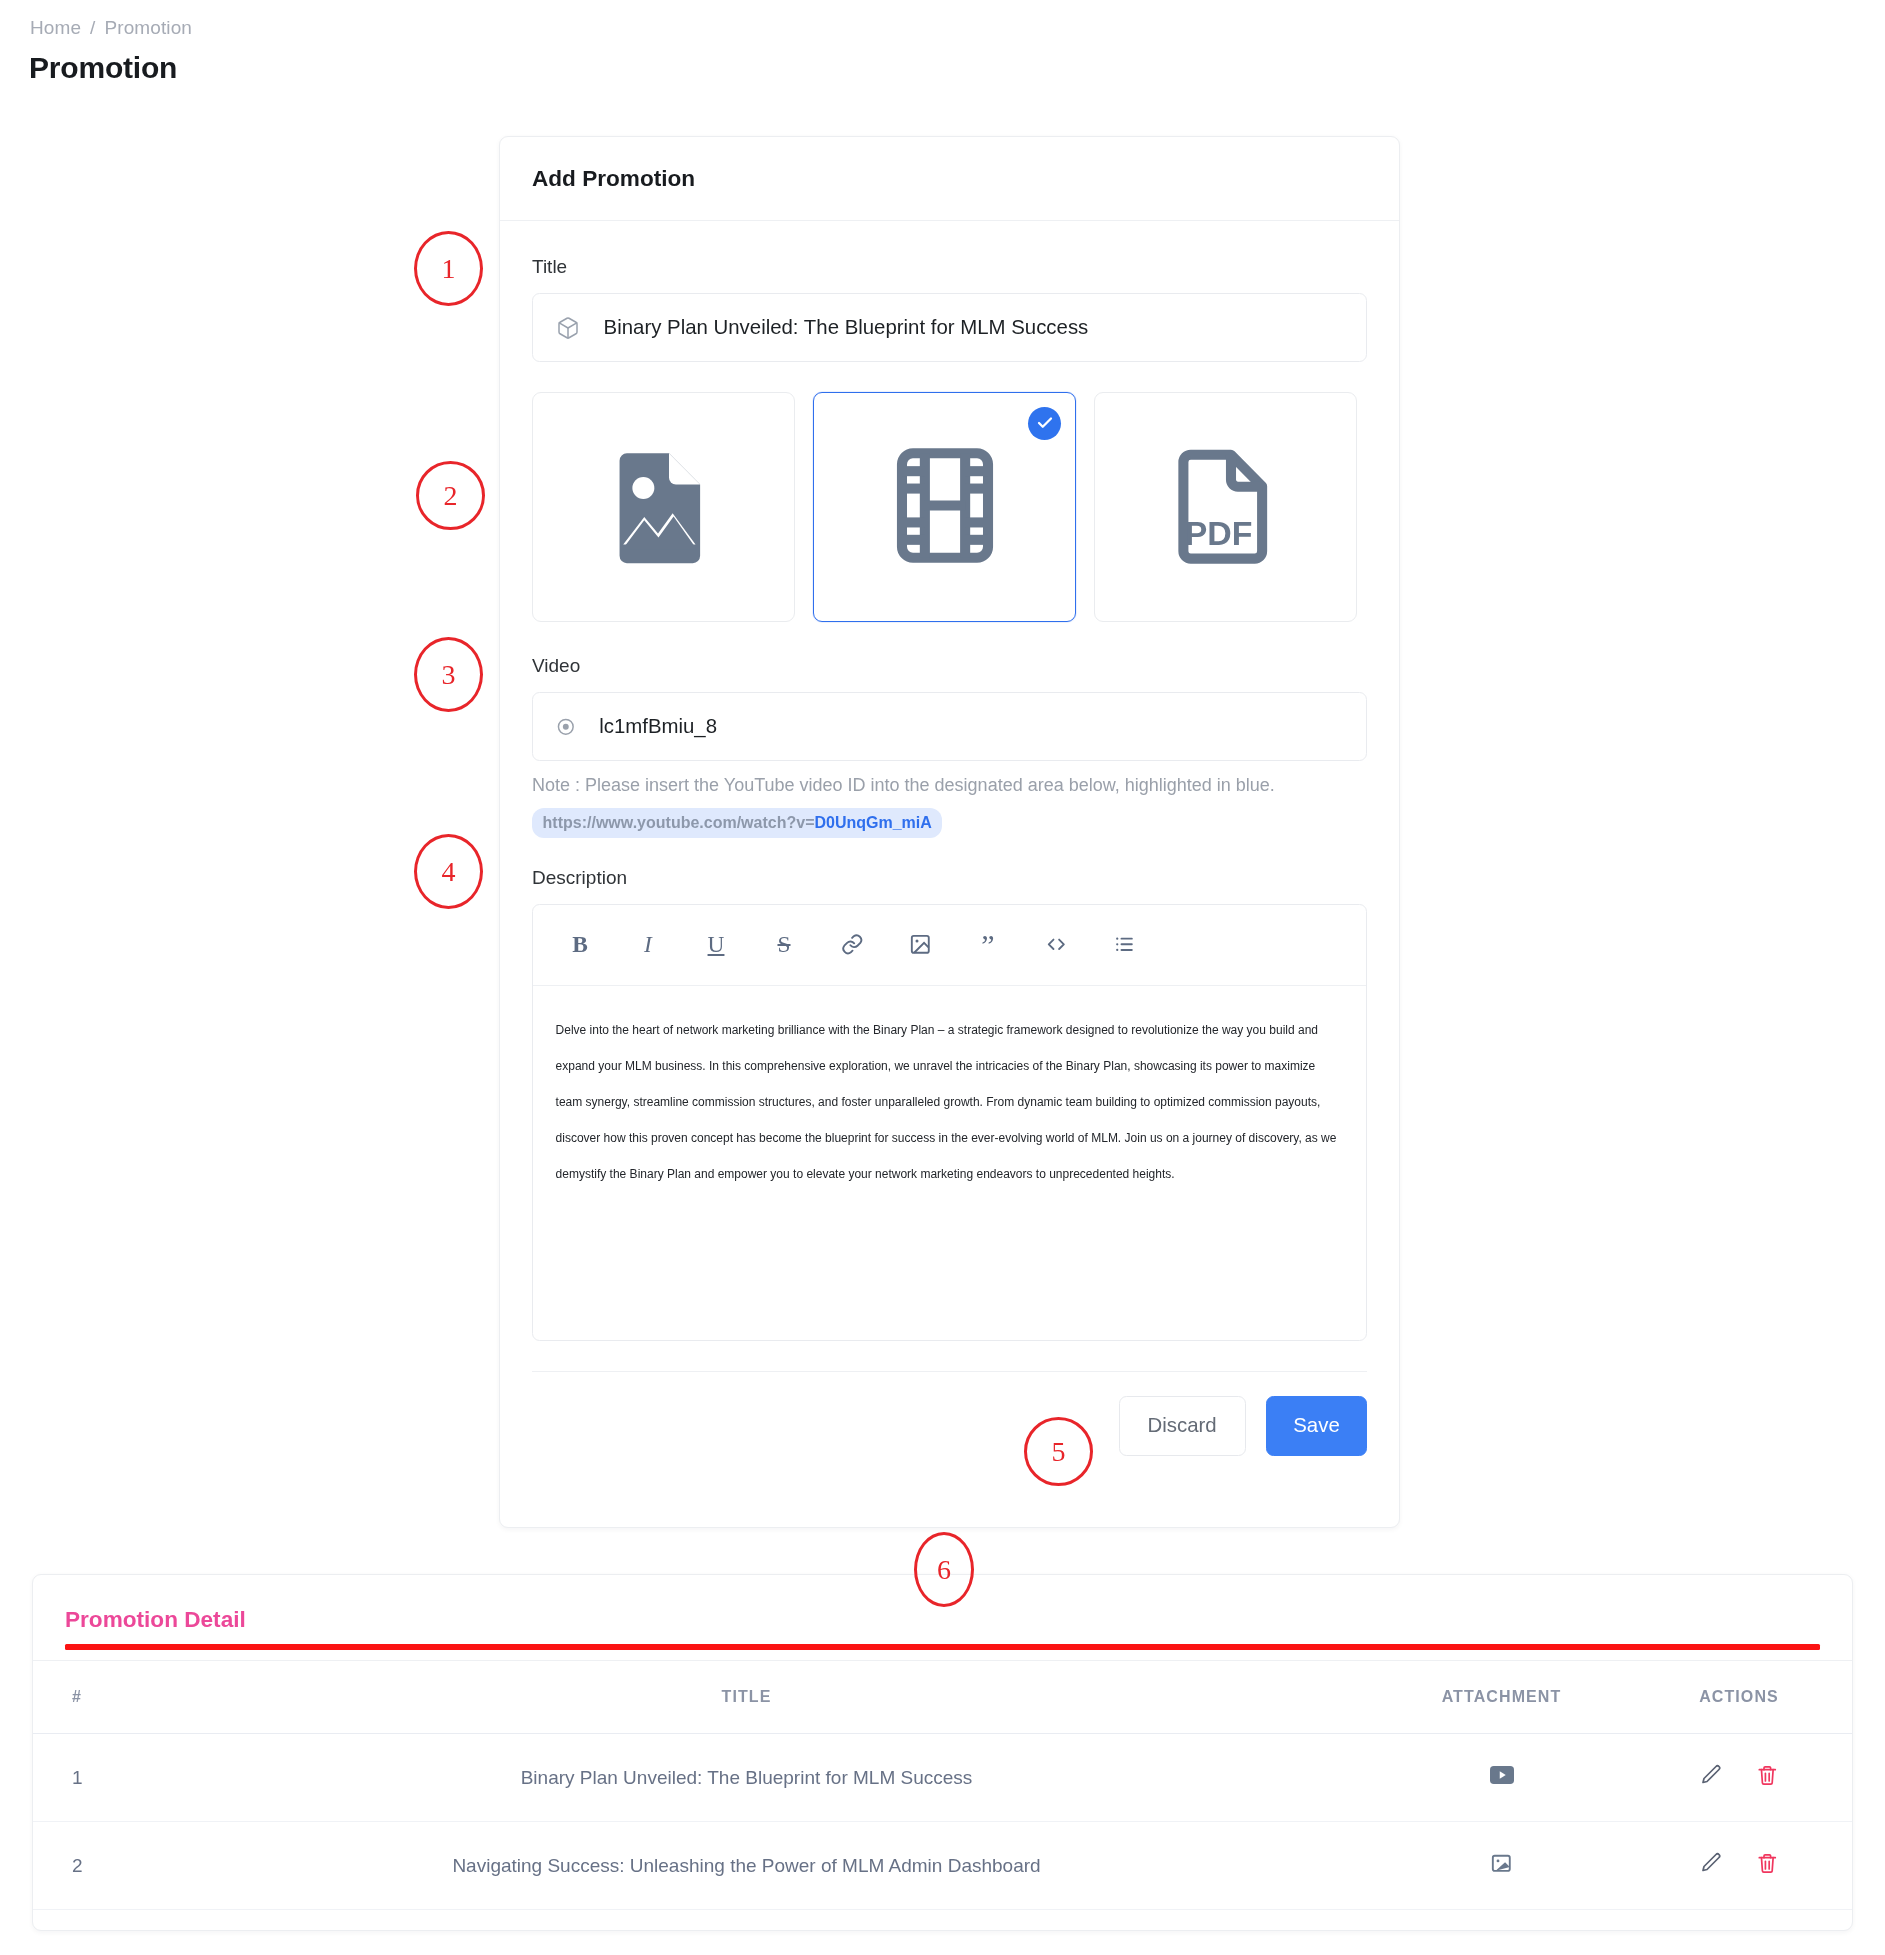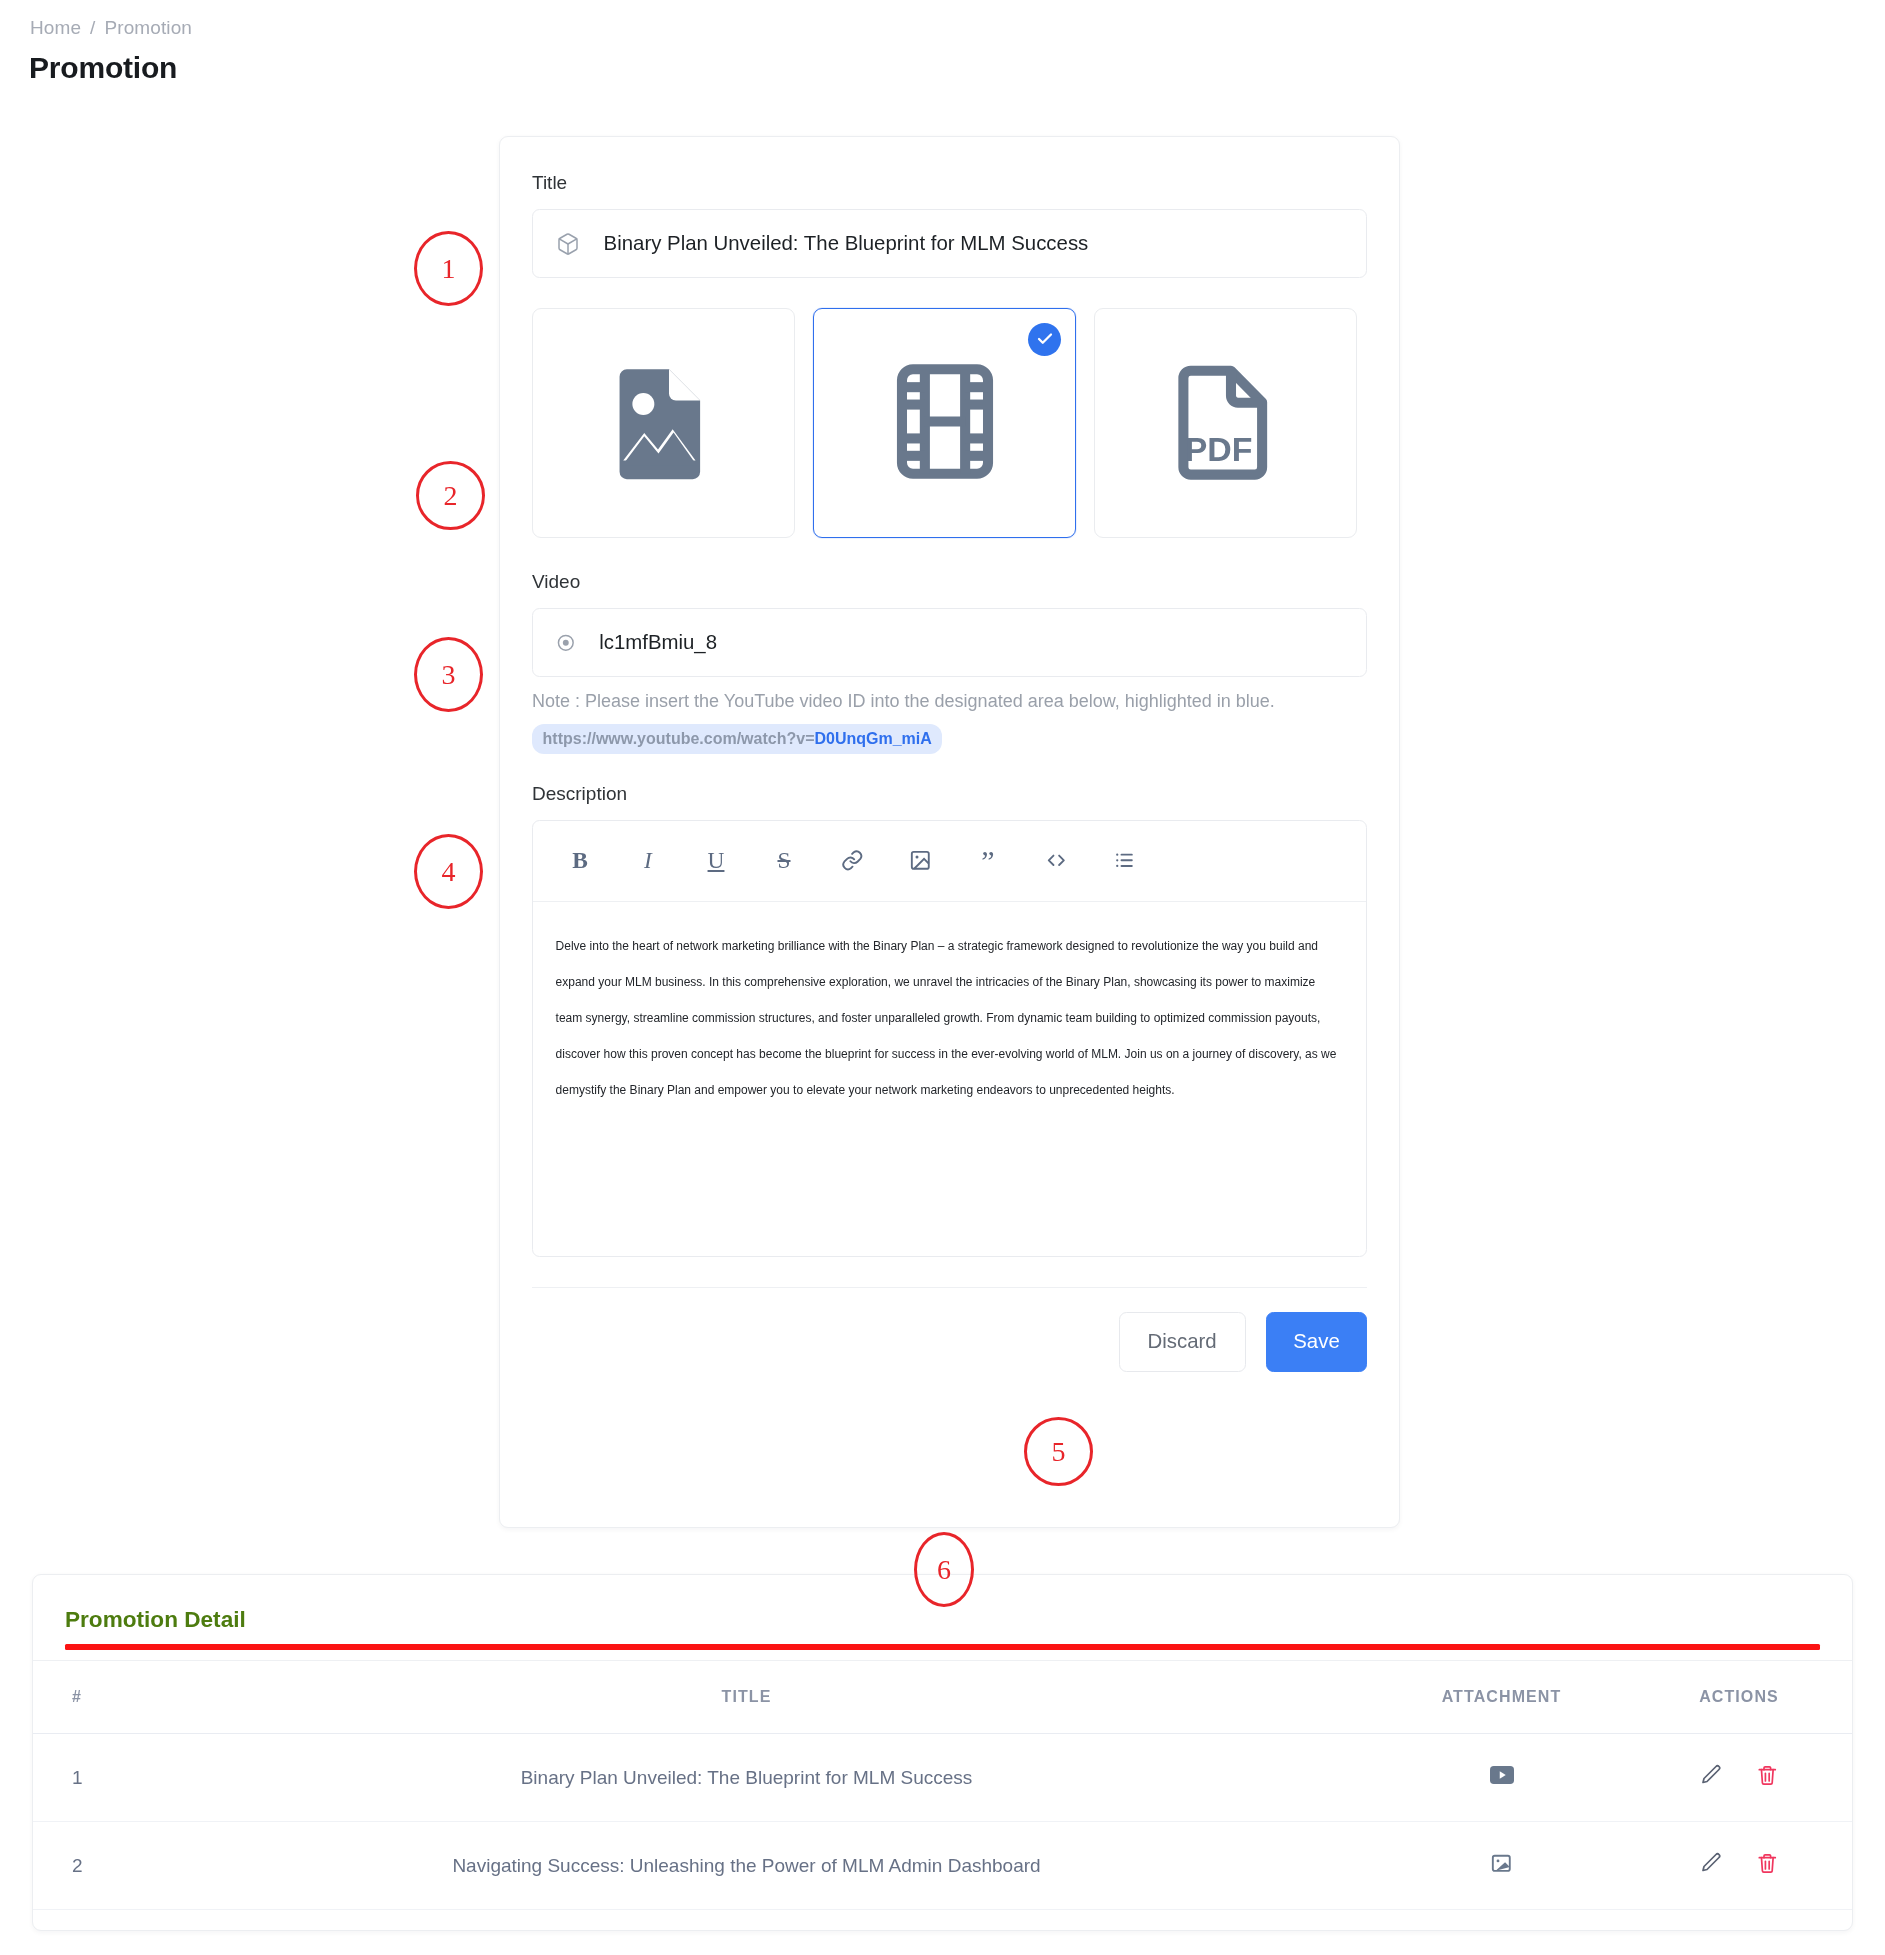--- a/index.html
+++ b/index.html
@@ -159,21 +159,21 @@
     width: 1821px; height: 357px;
     background: #fff;
     border: 0.8px solid #eceef1;
     border-radius: 9px;
     box-shadow: 0 1.5px 5.3px rgba(20,25,40,.045);
     overflow: hidden;
   }
   .detail-head {
     padding: 32px 32px 0 32px;
   }
-  .detail-title { font-size: 22.6px; font-weight: 700; color: #4d7c0f; }
+  .detail-title { font-size: 22.6px; font-weight: 700; color: #ec4899; }
   .red-underline {
     margin-top: 10.6px;
     height: 6px; background: #fb1313; border-radius: 1.5px;
   }
   .detail-head-wrap { border-bottom: 0.8px solid #eef0f3; padding-bottom: 10.6px; }
 
   table.detail-table { width: 100%; border-collapse: collapse; }
   table.detail-table th {
     font-size: 16px; font-weight: 700; color: #8b93a5;
     letter-spacing: 1.1px;
@@ -218,20 +218,23 @@
   </div>
   <div class="marker" style="left:1024px;top:1417px;width:69px;height:69px;border-radius:50%;">
     <span>5</span>
   </div>
   <div class="marker" style="left:914px;top:1532px;width:60px;height:75px;border-radius:50%;">
     <span>6</span>
   </div>
 
   <div class="card">
 
+    <div class="card-head">
+      <div class="card-head-title">Add Promotion</div>
+    </div>
 
     <div class="card-body">
 
       
       <div class="field-label">Title</div>
       <div class="input-box">
         <span class="lead-icon">
           <svg width="24" height="24" viewBox="0 0 24 24" fill="none" stroke="#99a1ad" stroke-width="1.5" stroke-linecap="round" stroke-linejoin="round">
             <path d="M21 16V8a2 2 0 0 0-1-1.73l-7-4a2 2 0 0 0-2 0l-7 4A2 2 0 0 0 3 8v8a2 2 0 0 0 1 1.73l7 4a2 2 0 0 0 2 0l7-4A2 2 0 0 0 21 16z"></path>
             <polyline points="3.27 6.96 12 12.01 20.73 6.96"></polyline>

